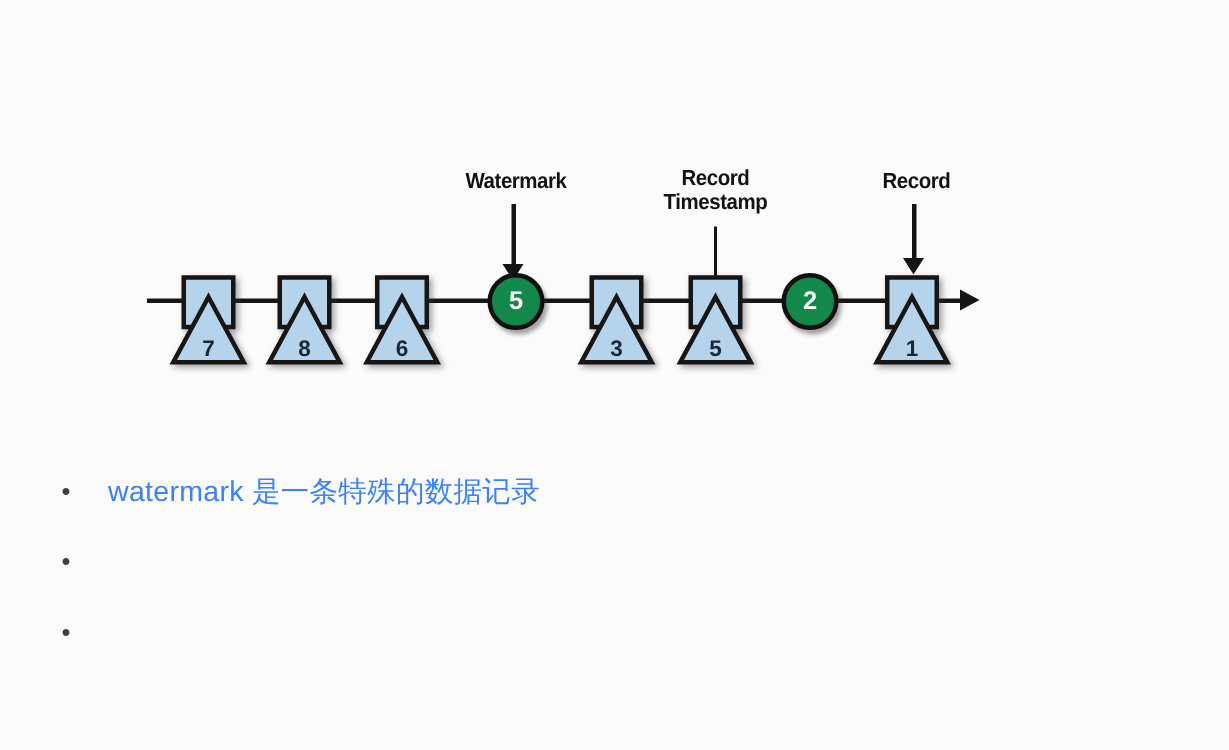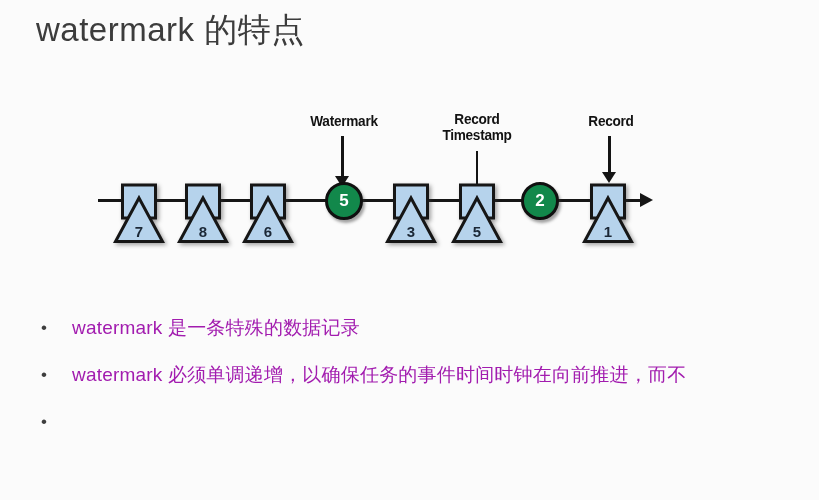--- a/index.html
+++ b/index.html
@@ -62,28 +62,27 @@
     color:#ffffff;font-size:17px;font-weight:600;
     display:flex;align-items:center;justify-content:center;
     box-shadow:2px 3px 3px rgba(50,50,50,.45);
     z-index:2;
   }
 
   
   .bullets{position:absolute;left:38px;top:304px;width:774px;}
   .row{display:flex;align-items:center;height:47px;}
   .dot{width:34px;flex:0 0 34px;font-size:17px;color:#3e3e3e;padding-left:3px;box-sizing:border-box;}
-  .btxt{font-size:19px;color:#a21caf;white-space:nowrap;letter-spacing:.2px;}
+  .btxt{font-size:19px;color:#3b82f6;white-space:nowrap;letter-spacing:.2px;}
 </style>
 </head>
 <body>
 
 <div class="slide">
 
-  <h1 class="title">watermark 的特点</h1>
 
   <div class="diagram">
 
     <div class="lbl lbl-watermark">Watermark</div>
     <div class="lbl lbl-record-ts">
       <div>Record</div>
       <div>Timestamp</div>
     </div>
     <div class="lbl lbl-record">Record</div>
 
@@ -140,20 +139,19 @@
 
   </div>
 
   <div class="bullets">
     <div class="row">
       <span class="dot">•</span>
       <span class="btxt">watermark 是一条特殊的数据记录</span>
     </div>
     <div class="row">
       <span class="dot">•</span>
-      <span class="btxt">watermark 必须单调递增，以确保任务的事件时间时钟在向前推进，而不</span>
     </div>
     <div class="row">
       <span class="dot">•</span>
     </div>
   </div>
 
 </div>
 
 </body></html>

